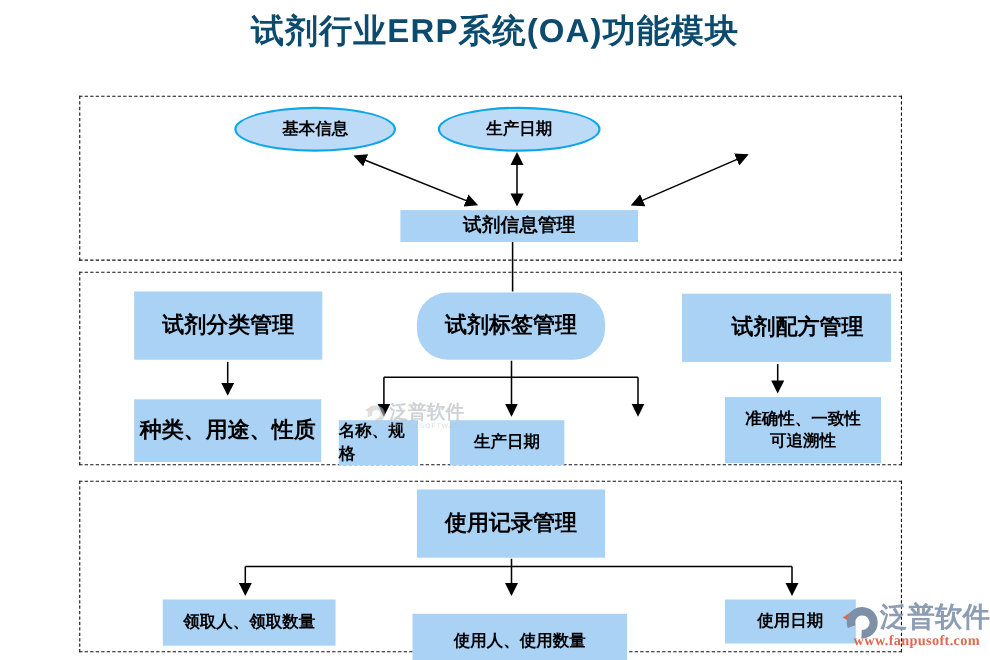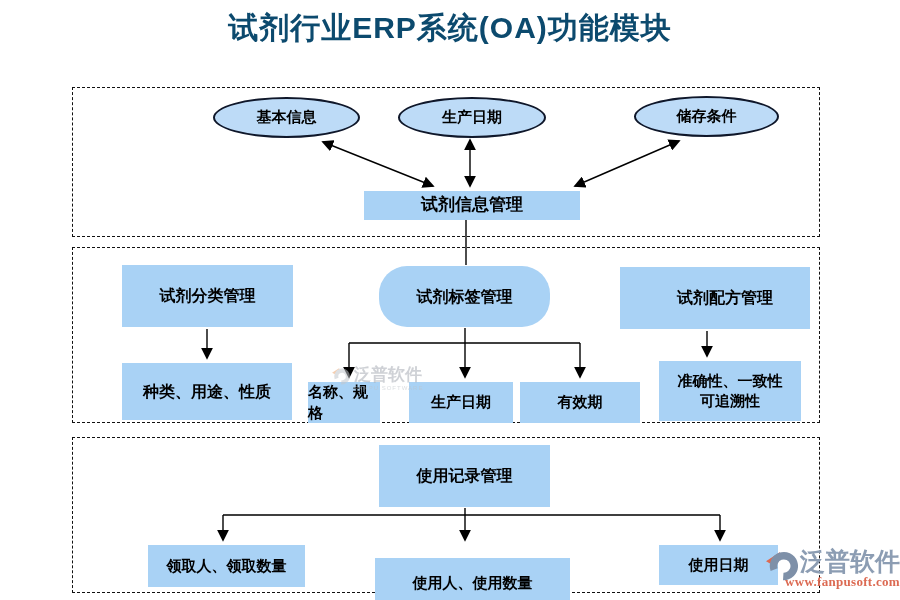--- a/index.html
+++ b/index.html
@@ -12,39 +12,39 @@
     font-size:30px;font-weight:800;color:#0c4a6e;letter-spacing:1px;
   }
   .section{
     position:absolute;border:1.4px dashed #111;background:transparent;
   }
   .node{
     position:absolute;background:#A9D2F5;display:flex;align-items:center;justify-content:center;
     font-weight:bold;color:#000;text-align:left;flex-direction:column;line-height:1.35;
   }
   .ellipse{
-    position:absolute;background:#BDDBF7;border:2px solid #0f172a;border-radius:50%;
+    position:absolute;background:#BDDBF7;border:2px solid #0ea5e9;border-radius:50%;
     display:flex;align-items:center;justify-content:center;font-weight:bold;color:#000;
   }
-  .f17{font-size:17px}.f16{font-size:16px}.f15{font-size:15px}
+  .f17{font-size:17px}.f16{font-size:20px}.f15{font-size:15px}
   svg.overlay{position:absolute;left:0;top:0;pointer-events:none;}
   .wm{
     position:absolute;left:330px;top:366px;display:flex;align-items:flex-start;opacity:.55;
   }
   .wm .wm-text{display:flex;flex-direction:column;margin-left:2px;}
   .wm .wm-brand{font-size:17px;font-weight:bold;color:#A8ADB5;line-height:1;}
   .wm .wm-sub{font-size:6px;color:#BDC2C8;letter-spacing:1px;margin-top:2px;}
   .logo{
     position:absolute;left:766px;top:548px;display:flex;align-items:flex-start;
   }
   .logo .logo-col{display:flex;flex-direction:column;margin-left:2px;}
   .logo .logo-brand{font-size:25px;font-weight:bold;color:#8C9DB3;line-height:1.05;}
   .logo .logo-url{
     font-family:"Liberation Serif","DejaVu Serif",serif;font-weight:bold;
-    font-size:13px;color:#DC6A52;line-height:1;margin-top:1px;margin-left:-24px;letter-spacing:.3px;text-align:right;
+    font-size:13px;color:#DC6A52;line-height:1;margin-top:1px;margin-left:-24px;letter-spacing:.3px;
   }
 </style>
 </head>
 <body>
 
 <div id="canvas">
 
   <div class="title">试剂行业ERP系统(OA)功能模块</div>
 
   <div class="section" style="left:72px;top:87px;width:746px;height:148px;"></div>
@@ -74,44 +74,38 @@
       <line x1="720" y1="515" x2="720" y2="540" marker-end="url(#ah)"></line>
     </g>
   </svg>
 
   <div class="ellipse f15" style="left:213px;top:97px;width:143px;height:37px;">
     <span>基本信息</span>
   </div>
   <div class="ellipse f15" style="left:398px;top:97px;width:144px;height:37px;">
     <span>生产日期</span>
   </div>
-  <div class="ellipse f15" style="left:634px;top:96px;width:141px;height:37px;">
-    <span>储存条件</span>
-  </div>
   <div class="node f17" style="left:364px;top:191px;width:216px;height:29px;">
     <span>试剂信息管理</span>
   </div>
 
   <div class="node f16" style="left:122px;top:265px;width:171px;height:62px;">
     <span>试剂分类管理</span>
   </div>
   <div class="node f16" style="left:122px;top:363px;width:170px;height:57px;">
     <span>种类、用途、性质</span>
   </div>
   <div class="node f16" style="left:379px;top:266px;width:171px;height:61px;border-radius:28px;">
     <span>试剂标签管理</span>
   </div>
   <div class="node f15" style="left:308px;top:382px;width:72px;height:41px;">
     <span>名称、规格</span>
   </div>
   <div class="node f15" style="left:409px;top:382px;width:104px;height:41px;">
     <span>生产日期</span>
-  </div>
-  <div class="node f15" style="left:520px;top:382px;width:120px;height:41px;">
-    <span>有效期</span>
   </div>
   <div class="node f16" style="left:620px;top:267px;width:170px;height:62px;padding-left:20px;">
     <span>试剂配方管理</span>
   </div>
   <div class="node f15" style="left:659px;top:361px;width:142px;height:60px;">
     <span>准确性、一致性</span>
     <span>可追溯性</span>
   </div>
 
   <div class="node f16" style="left:379px;top:445px;width:171px;height:62px;">

